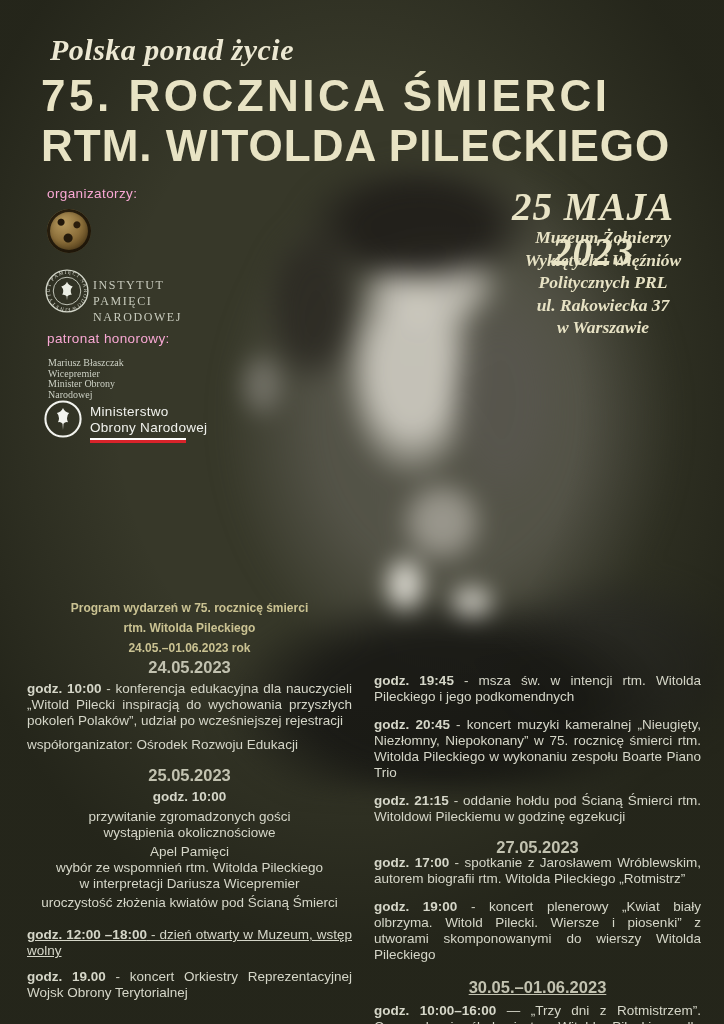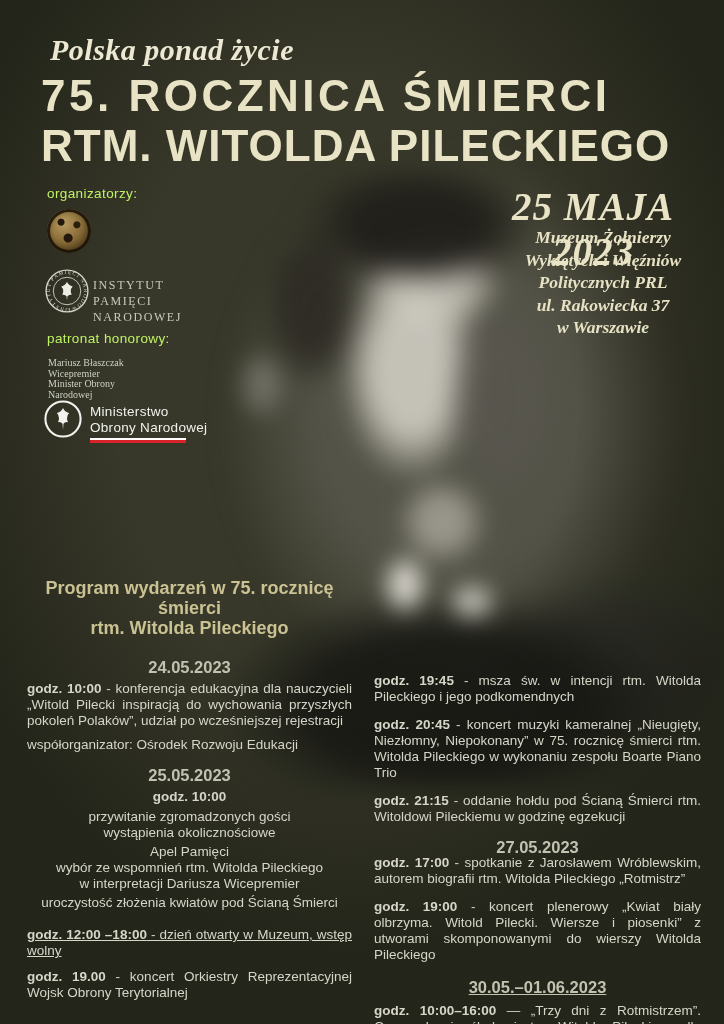--- a/index.html
+++ b/index.html
@@ -32,21 +32,21 @@
   }
   .abs{position:absolute;}
   
   #pretitle{left:50px;top:33px;font-family:"Liberation Serif",serif;font-style:italic;font-weight:600;
     font-size:30px;color:#ece8d2;letter-spacing:.5px;}
   .big-title{left:41px;width:660px;color:#e8e3c4;font-weight:900;font-size:44px;line-height:44px;
     letter-spacing:1px;white-space:nowrap;}
   #title1{top:74px;letter-spacing:3.5px;}
   #title2{top:124px;letter-spacing:1px;}
   
-  .rail-label{color:#bef264;font-size:13.5px;letter-spacing:.4px;}
+  .rail-label{color:#f9a8d4;font-size:13.5px;letter-spacing:.4px;}
   #organizers-label{left:47px;top:186px;}
   #patronage-label{left:47px;top:331px;}
   #museum-badge{left:47px;top:209px;width:44px;height:44px;border-radius:50%;
     background:
       radial-gradient(circle 5px at 32% 30%, #21170a 0 3px, rgba(0,0,0,0) 4px),
       radial-gradient(circle 5px at 68% 36%, #2a1d0c 0 3px, rgba(0,0,0,0) 4px),
       radial-gradient(circle 6px at 48% 66%, #241a0b 0 4px, rgba(0,0,0,0) 5px),
       radial-gradient(circle at 38% 32%, #b79a5e, #8a6d39 45%, #5c4620 70%, #33260f 100%);
     box-shadow:inset 0 0 0 3px rgba(25,18,7,.85), inset 0 0 6px rgba(0,0,0,.6);}
   #ipn-logo{left:45px;top:269px;}
@@ -57,22 +57,22 @@
   #mon-logo{left:44px;top:400px;}
   #mon-text{left:90px;top:404px;color:#f0f1ec;font-size:13.5px;line-height:16px;letter-spacing:.3px;}
   #mon-flag{left:90px;top:438px;width:96px;}
   #mon-flag .white{height:2px;background:#ffffff;}
   #mon-flag .red{height:3px;background:#d8232a;}
   
   .serif-b-i{font-family:"Liberation Serif",serif;font-style:italic;font-weight:bold;}
   #event-date{left:468px;top:184px;width:250px;text-align:center;font-size:39px;color:#e9e4c6;letter-spacing:1px;}
   #venue{left:488px;top:226px;width:230px;text-align:center;font-size:17.5px;line-height:22.5px;color:#e7e2c4;}
   
-  #program-header{left:27px;top:578px;width:325px;text-align:center;
-    color:#cac292;font-weight:bold;font-size:18px;line-height:20px;}
+  #program-header{left:27px;top:598px;width:325px;text-align:center;
+    color:#cac292;font-weight:bold;font-size:12px;line-height:20px;}
   .col{font-size:13.5px;line-height:16px;color:#d5d6c8;}
   #col-left{left:27px;top:659px;width:325px;}
   #col-right{left:374px;top:673px;width:327px;}
   .date-h{text-align:center;font-weight:bold;font-size:16.5px;color:#c2c2b0;}
   .para{text-align:justify;margin:0;}
   .para b{font-weight:bold;}
   .center-line{text-align:center;}
   .mb6{margin-bottom:6px;} .mt8{margin-top:8px;} .mt10{margin-top:10px;}
   .mt12{margin-top:12px;} .mt14{margin-top:14px;} .mt16{margin-top:16px;text-decoration:underline;}
 </style>
@@ -133,20 +133,21 @@
     <div>Obrony Narodowej</div>
   </div>
   <div id="mon-flag" class="abs">
     <div class="white"></div>
     <div class="red"></div>
   </div>
 
   <div id="program-header" class="abs">
     <div>Program wydarzeń w 75. rocznicę śmierci</div>
     <div>rtm. Witolda Pileckiego</div>
+    <div>24.05.–01.06.2023 rok</div>
   </div>
 
   <div id="col-left" class="abs col">
     <div class="date-h mb6">24.05.2023</div>
     <p class="para"><b>godz. 10:00</b><span>  - konferencja edukacyjna dla nauczycieli „Witold Pilecki inspiracją do wychowania przyszłych pokoleń Polaków”, udział po wcześniejszej rejestracji</span></p>
     <p class="para mt8">współorganizator: Ośrodek Rozwoju Edukacji</p>
 
     <div class="date-h mt14 mb6">25.05.2023</div>
     <div class="center-line" style="font-weight:bold;margin-bottom:4px;">godz. 10:00</div>
     <div class="center-line">przywitanie zgromadzonych gości</div>

